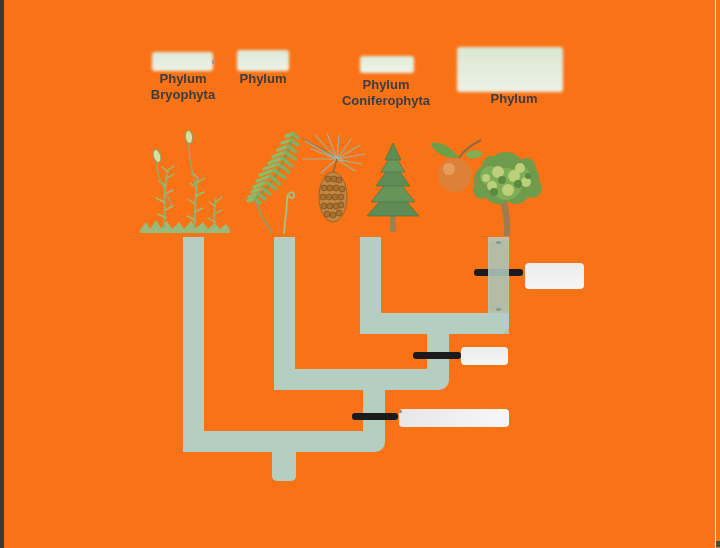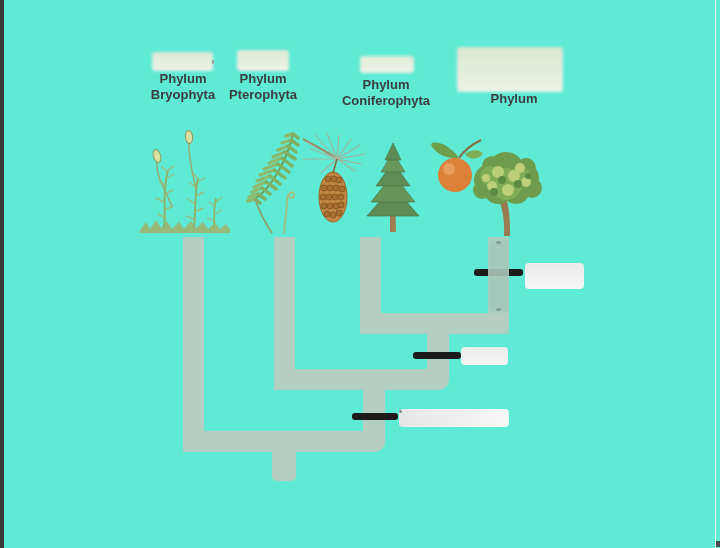--- a/index.html
+++ b/index.html
@@ -1,17 +1,17 @@
 <!DOCTYPE html>
 <html><head>
 <meta charset="utf-8">
 <style>
   html,body{margin:0;padding:0;}
   body{background:#ffffff;font-family:"Liberation Sans", sans-serif;}
-  #stage{position:relative;width:720px;height:548px;background:#5eead4;overflow:hidden;}
+  #stage{position:relative;width:720px;height:548px;background:#f97316;overflow:hidden;}
 
   
   .left-edge{position:absolute;left:0;top:0;width:4px;height:548px;background:#3a3a3a;}
   .right-edge{position:absolute;left:715px;top:0;width:1px;height:548px;background:#ededed;}
   .corner-mark{position:absolute;left:716px;top:541px;width:4px;height:6px;background:#4a4a4a;}
 
   
   .branch{position:absolute;background:#b4cfc1;z-index:2;}
   .h-branch{border-radius:0 0 10px 10px;}
   .v-antho{background:rgba(177,203,190,0.88);}
@@ -64,21 +64,20 @@
   <div class="term-box term-2"></div>
   <div class="term-box term-3"></div>
   <div class="term-box term-4"></div>
 
   <div class="phylum-label lab-1">
     <div>Phylum</div>
     <div>Bryophyta</div>
   </div>
   <div class="phylum-label lab-2">
     <div>Phylum</div>
-    <div>Pterophyta</div>
   </div>
   <div class="phylum-label lab-3">
     <div>Phylum</div>
     <div>Coniferophyta</div>
   </div>
   <div class="phylum-label lab-4">
     <div>Phylum</div>
   </div>
 
   <svg class="plant" style="left:136px;top:126px;" width="100" height="110" viewBox="0 0 100 110">

